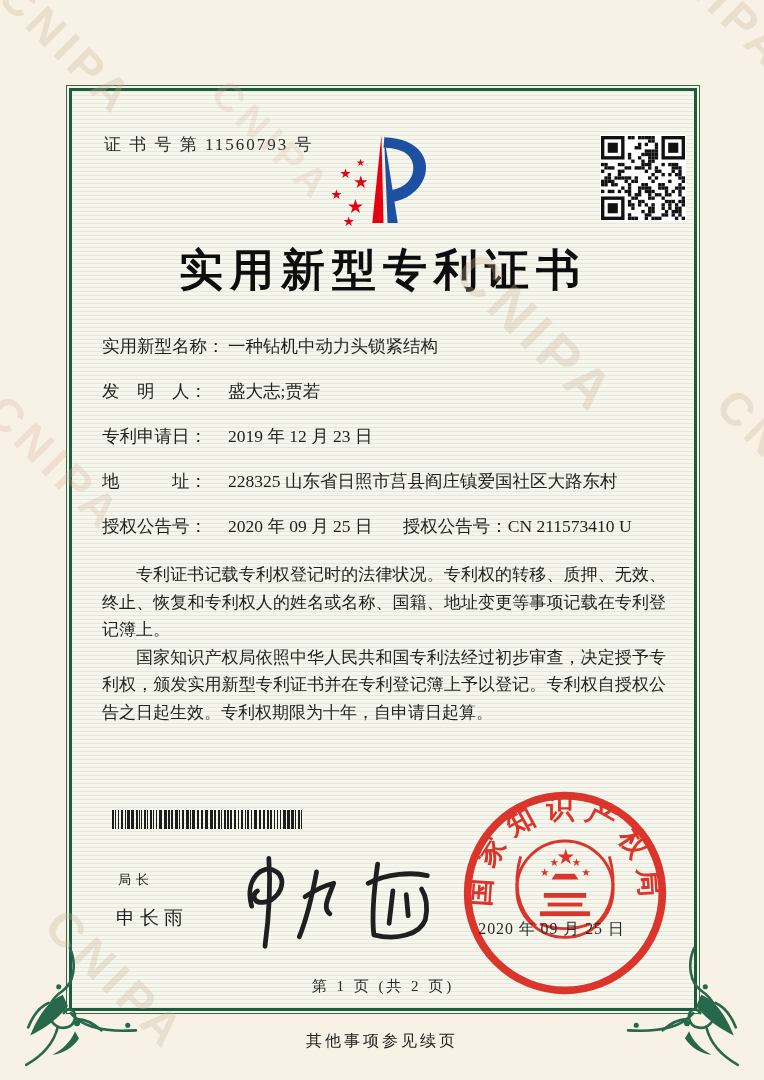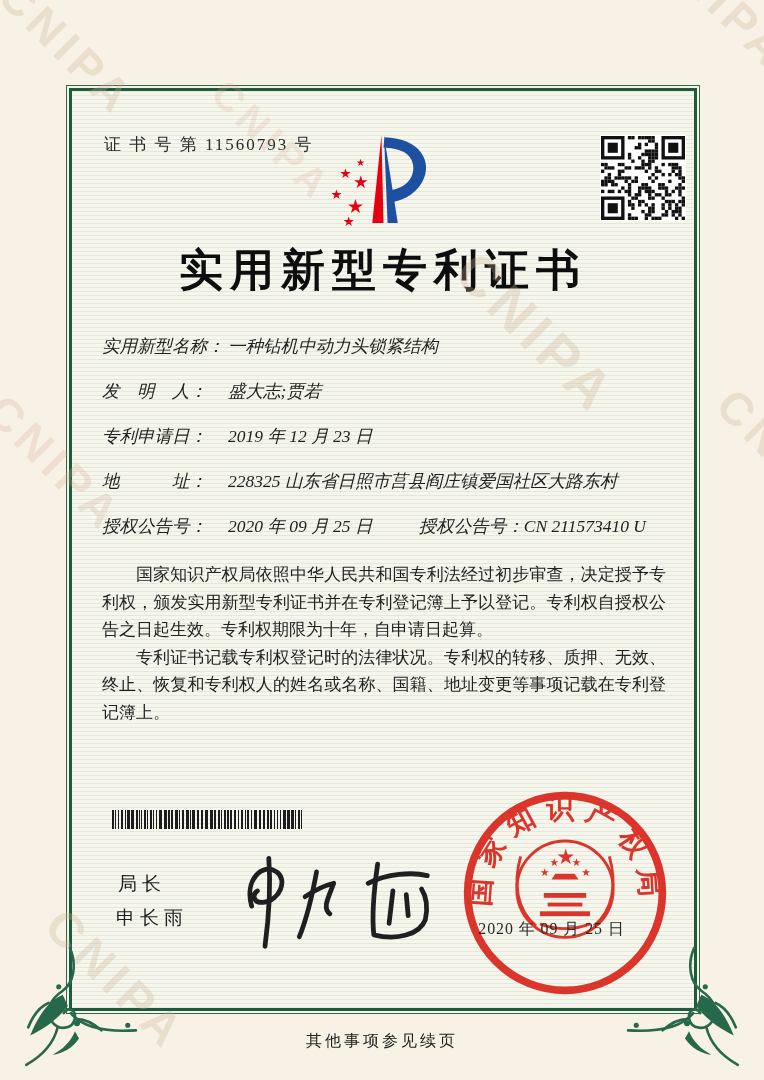--- a/index.html
+++ b/index.html
@@ -37,38 +37,38 @@
   }
   .logo{position:absolute;left:258px;top:34px;}
   .qr{position:absolute;right:8px;top:44px;width:84px;height:84px;background:#fff;padding:1px;}
   
   .title{
     margin:0;text-align:center;
     font-size:44px;font-weight:bold;letter-spacing:7px;color:#0d0d0d;
   }
   
   .fields{margin:36px 28px 0 30px;font-size:17.5px;}
-  .row{margin-bottom:25px;line-height:20px;white-space:nowrap;font-style:italic;}
+  .row{margin-bottom:25px;line-height:20px;white-space:nowrap;}
   .lbl{display:inline-block;width:126px;color:#1e1e1e;}
   .val{color:#1e1e1e;}
-  .grant .pair2{margin-left:42px;}
+  .grant .pair2{margin-left:26px;}
   
   .paras{margin:20px 28px 0 30px;}
   .paras p{
     margin:0;text-indent:2em;text-align:justify;
     font-size:17px;line-height:27.5px;color:#222;
   }
   
   .barcode{
     position:absolute;left:40px;top:719px;width:198px;height:19px;
     display:flex;align-items:stretch;
   }
   .barcode i{display:block;background:#1c1c1c;}
   
-  .sig-title{position:absolute;left:46px;top:780px;font-size:19px;letter-spacing:5px;color:#1c1c1c;}
+  .sig-title{position:absolute;left:46px;top:780px;font-size:13px;letter-spacing:5px;color:#1c1c1c;}
   .sig-name {position:absolute;left:44px;top:814px;font-size:19px;letter-spacing:5px;color:#1c1c1c;}
   .sig-script{position:absolute;left:152px;top:756px;}
   
   .seal{position:absolute;left:387px;top:696px;width:212px;height:212px;}
   
   .page-no{
     position:absolute;bottom:12px;left:0;width:100%;
     text-align:center;font-size:15px;letter-spacing:3px;color:#2a2a2a;
   }
   .note{
@@ -336,22 +336,22 @@
         </div>
         <div class="row grant">
           <span class="lbl">授权公告号：</span><span class="val">2020 年 09 月 25 日</span>
           <span class="pair2">
             <span>授权公告号：</span><span class="val">CN 211573410 U</span>
           </span>
         </div>
       </div>
 
       <div class="paras">
+        <p>专利证书记载专利权登记时的法律状况。专利权的转移、质押、无效、终止、恢复和专利权人的姓名或名称、国籍、地址变更等事项记载在专利登记簿上。</p>
         <p>国家知识产权局依照中华人民共和国专利法经过初步审查，决定授予专利权，颁发实用新型专利证书并在专利登记簿上予以登记。专利权自授权公告之日起生效。专利权期限为十年，自申请日起算。</p>
-        <p>专利证书记载专利权登记时的法律状况。专利权的转移、质押、无效、终止、恢复和专利权人的姓名或名称、国籍、地址变更等事项记载在专利登记簿上。</p>
       </div>
 
       <div class="barcode" id="barcode">
           <i style="width: 2px; margin-right: 1px;"></i>
           <i style="width: 1px; margin-right: 2px;"></i>
           <i style="width: 1px; margin-right: 2px;"></i>
           <i style="width: 2px; margin-right: 2px;"></i>
           <i style="width: 1px; margin-right: 1px;"></i>
           <i style="width: 3px; margin-right: 1px;"></i>
           <i style="width: 3px; margin-right: 2px;"></i>
@@ -442,20 +442,21 @@
             <rect x="92" y="120" width="36" height="4" stroke="none"></rect>
             <rect x="84" y="129" width="52" height="5" stroke="none"></rect>
             <path d="M84,142 Q110,152 136,142" fill="none" stroke-width="3"></path>
             <path d="M64,72 C56,100 60,128 80,144" fill="none" stroke-width="3"></path>
             <path d="M156,72 C164,100 160,128 140,144" fill="none" stroke-width="3"></path>
           </g>
           <text x="96" y="153" text-anchor="middle" font-size="16.5" letter-spacing="1" fill="#151515">2020 年 09 月 25 日</text>
         </g>
       </svg>
 
+      <div class="page-no">第 1 页 (共 2 页)</div>
     </div>
   </div>
 
   <svg class="ornament orn-left" width="132" height="132" viewBox="0 0 130 130" xmlns="http://www.w3.org/2000/svg">
     <g fill="none" stroke="#27684a" stroke-width="2.6" stroke-linecap="round">
       <path d="M57,6 C64,22 61,40 50,48 C38,56 32,68 39,78 C46,88 60,86 62,75 C63,67 55,63 51,70"></path>
       <path d="M58,70 C70,85 92,89 122,87"></path>
       <path d="M88,87 C80,80 72,76 64,76"></path>
       <path d="M45,84 C41,100 30,112 14,121"></path>
       <path d="M36,60 C26,64 20,74 16,84"></path>

